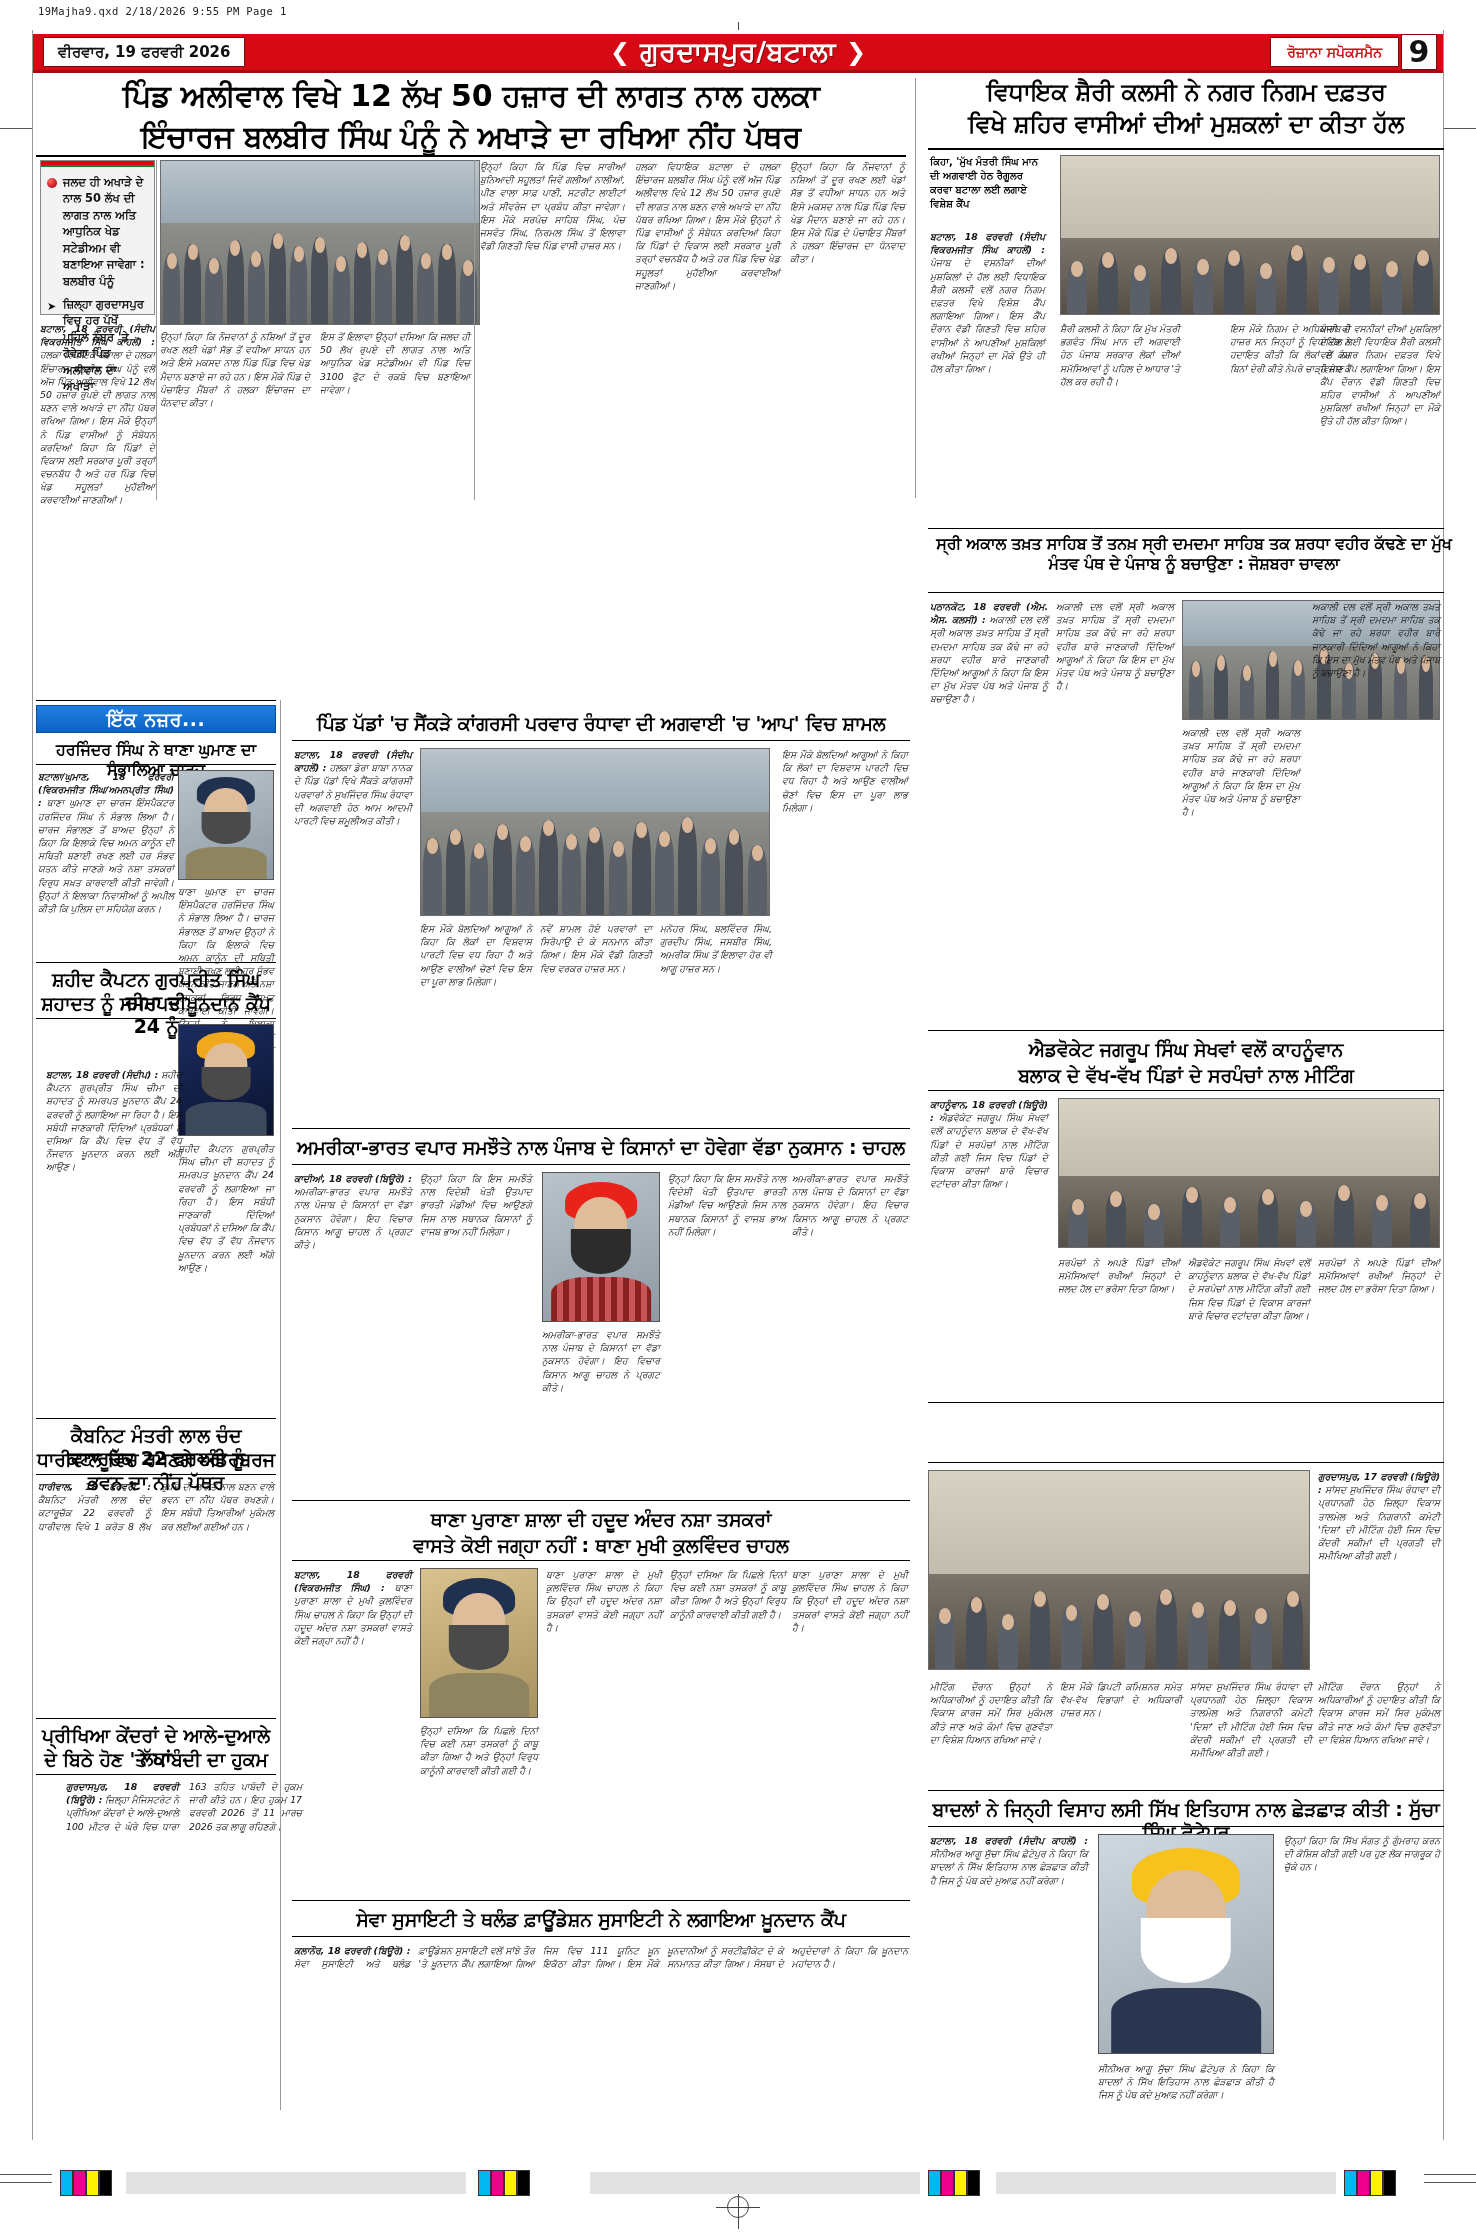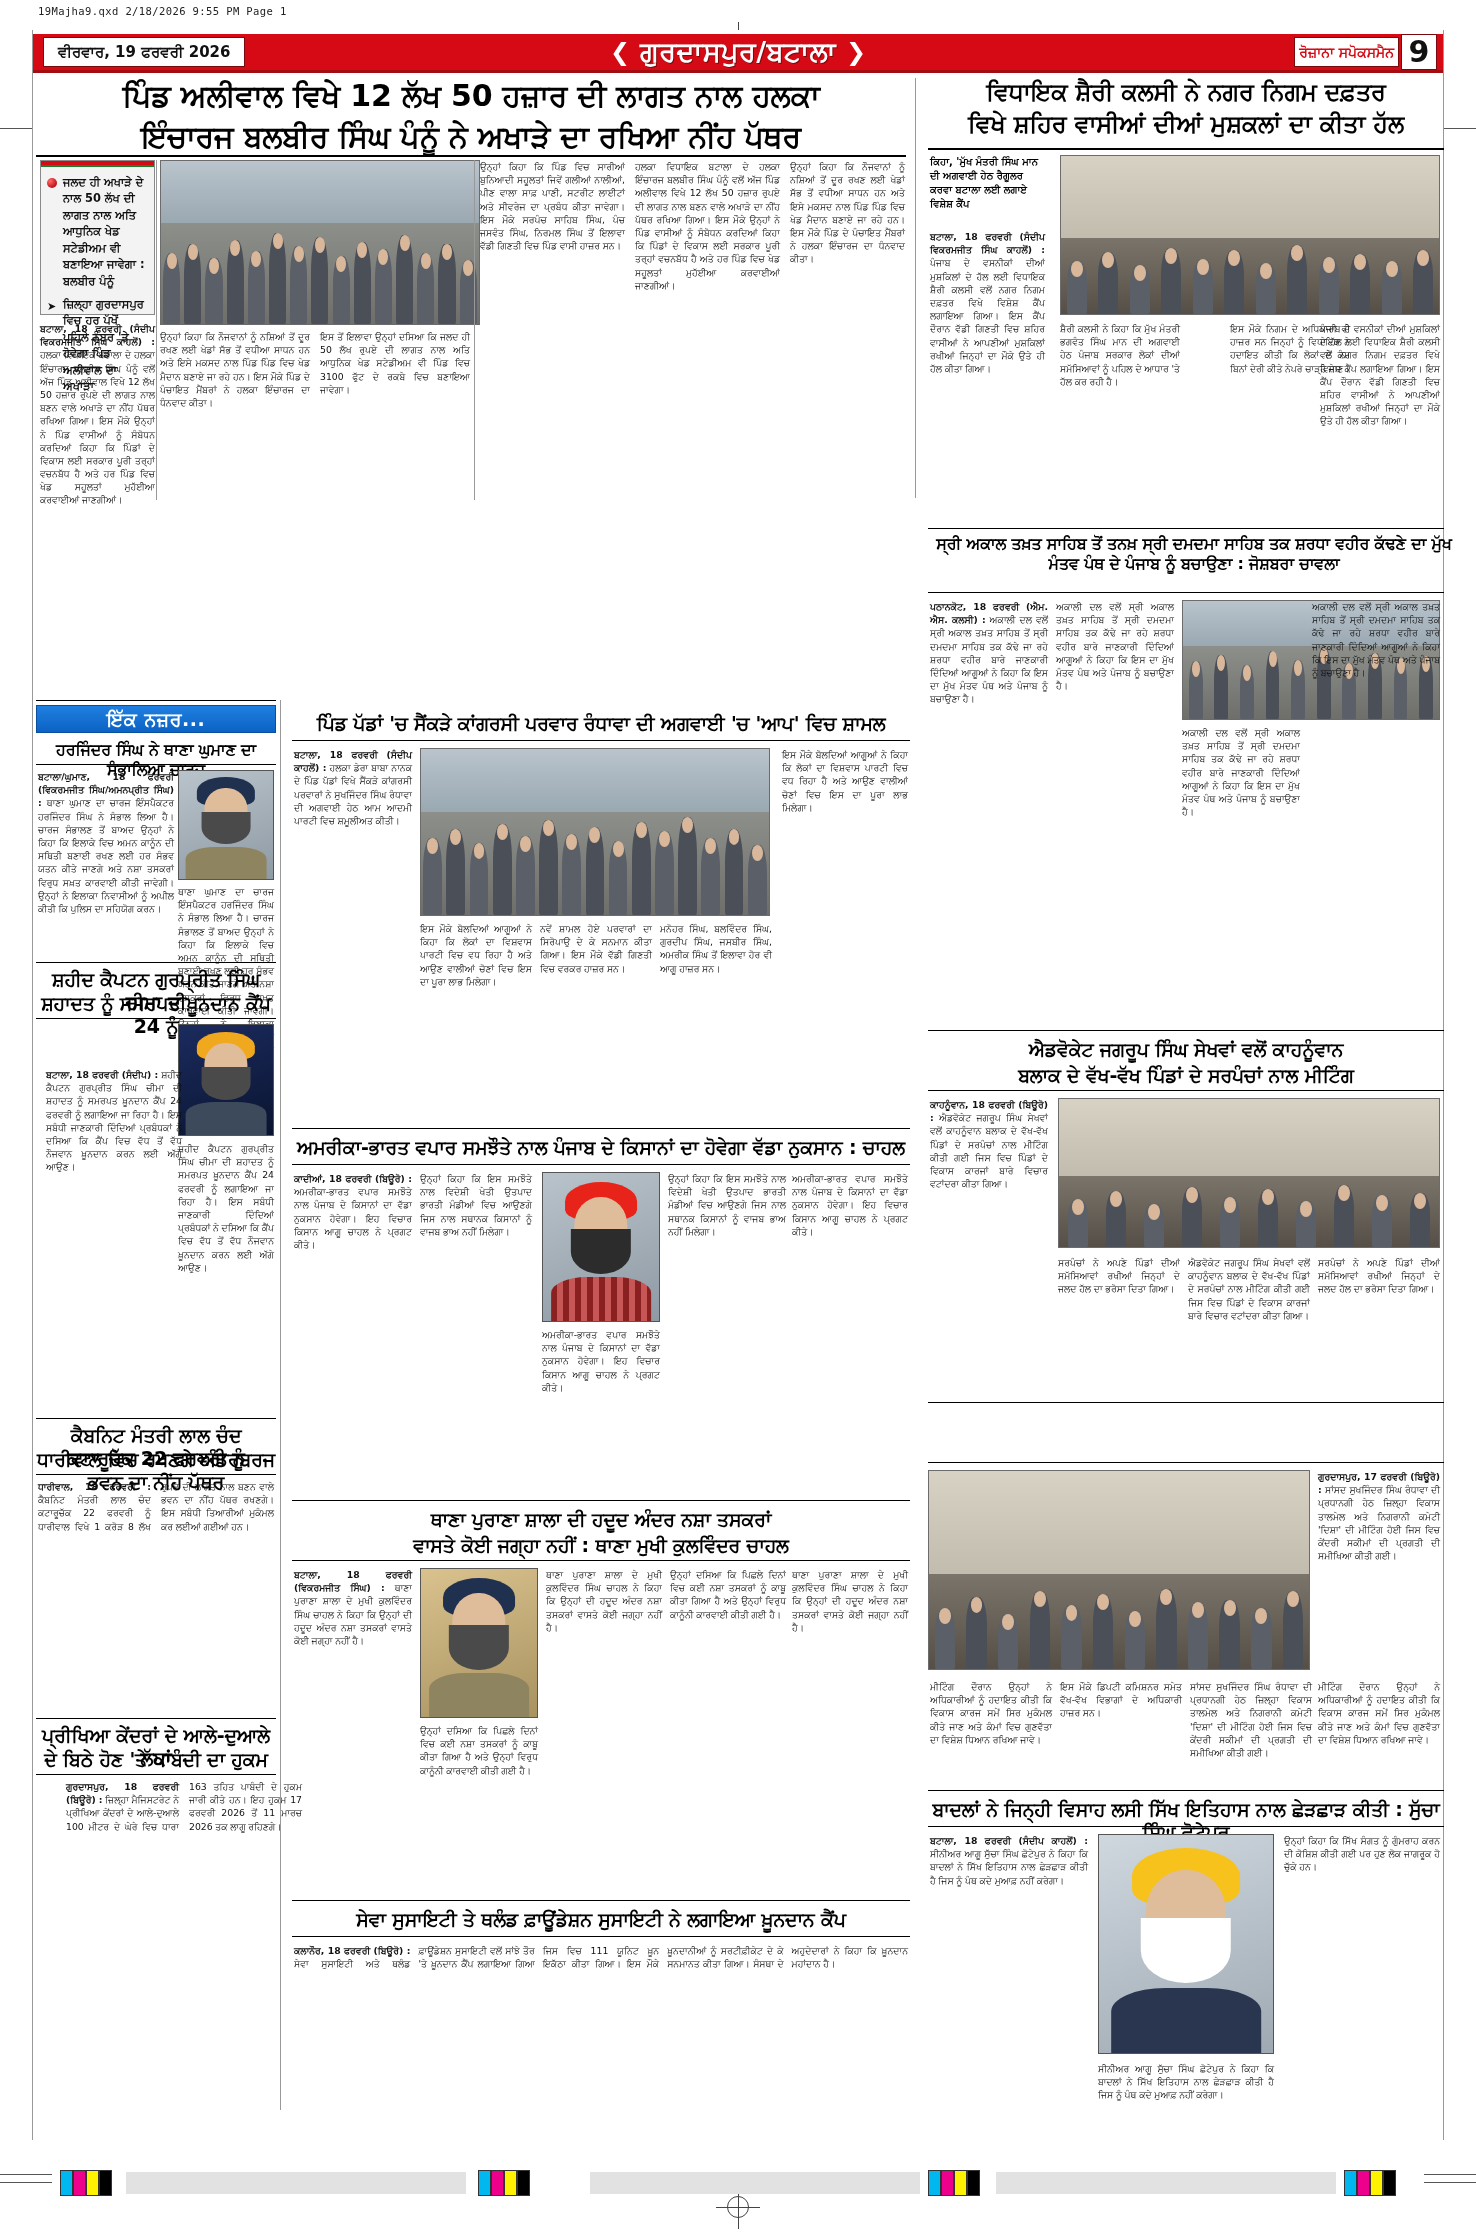--- a/index.html
+++ b/index.html
@@ -62,21 +62,21 @@
     gap:10px; pointer-events:none;
   }
   .edition-name .txt {
     font-size:27px; font-weight:bold; color:#ffffff; letter-spacing:.5px;
     text-shadow:1px 1px 0 #7a0a0d;
   }
   .chev { color:#fff; font-size:24px; font-weight:bold; }
 
   .brand-box {
     position:absolute; right:44px; top:3px; height:30px;
-    background:#fff; border:1px solid #7a0a0d; padding:0 4px;
+    background:#fff; border:1px solid #7a0a0d; padding:0 16px;
     display:flex; align-items:center;
   }
   .brand-box .txt { font-size:14px; font-weight:bold; color:#d50a14; white-space:nowrap; }
   .pageno-box {
     position:absolute; right:6px; top:0px; height:36px; width:36px;
     background:#fff; border:1px solid #7a0a0d;
     display:flex; align-items:center; justify-content:center;
   }
   .pageno-box .txt { font-size:30px; font-weight:bold; color:#111; line-height:1; }
 
@@ -85,21 +85,21 @@
     font-weight:bold; color:#000; text-align:center; line-height:1.22;
     letter-spacing:-.2px;
   }
   .hl-xl { font-size:30px; }
   .hl-lg { font-size:24px; }
   .hl-md { font-size:19px; }
   .hl-sm { font-size:16px; }
 
   .col-text {
     font-size:9.3px; line-height:1.42; color:#111; text-align:justify;
-    text-justify:inter-word; word-spacing:-.3px; hyphens:auto;
+    text-justify:inter-word; word-spacing:-.3px; hyphens:auto;font-style:italic;
   }
 
   .vrule { position:absolute; width:1px; background:#999; }
   .hrule { position:absolute; height:1px; background:#000; }
 
   
   .photo {
     background:#c9c9c9; border:1px solid #6c6c6c; position:relative; overflow:hidden;
   }
   .photo .ph-sky { position:absolute; left:0; right:0; top:0; height:38%; background:linear-gradient(#b9c4cc,#9aa8b2); }

